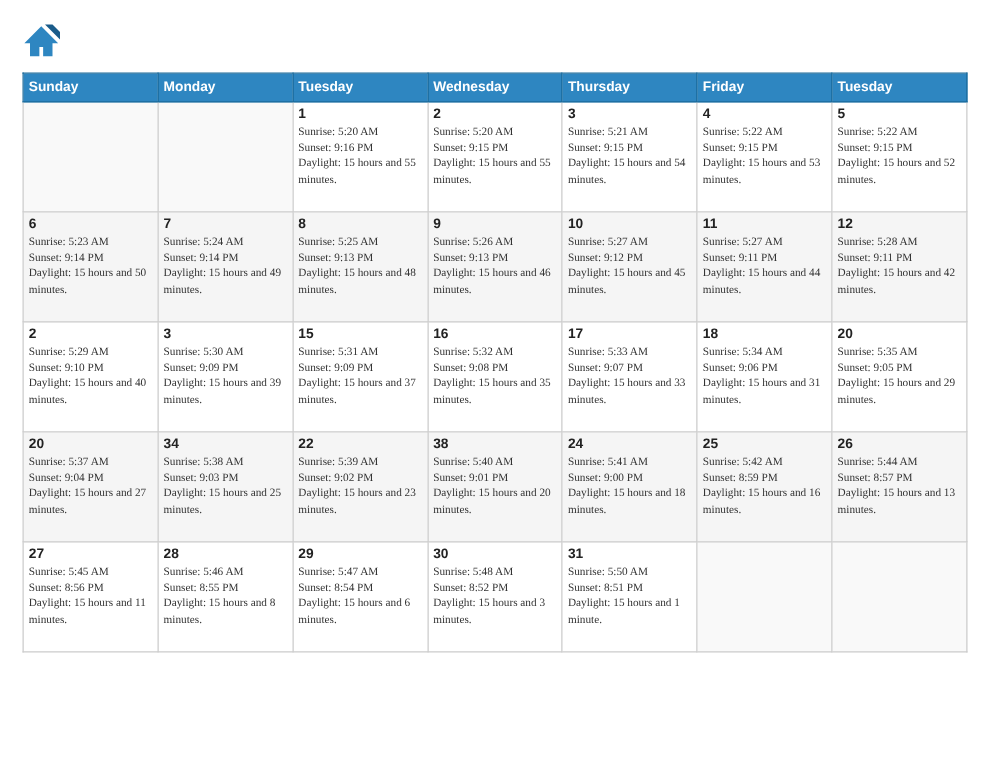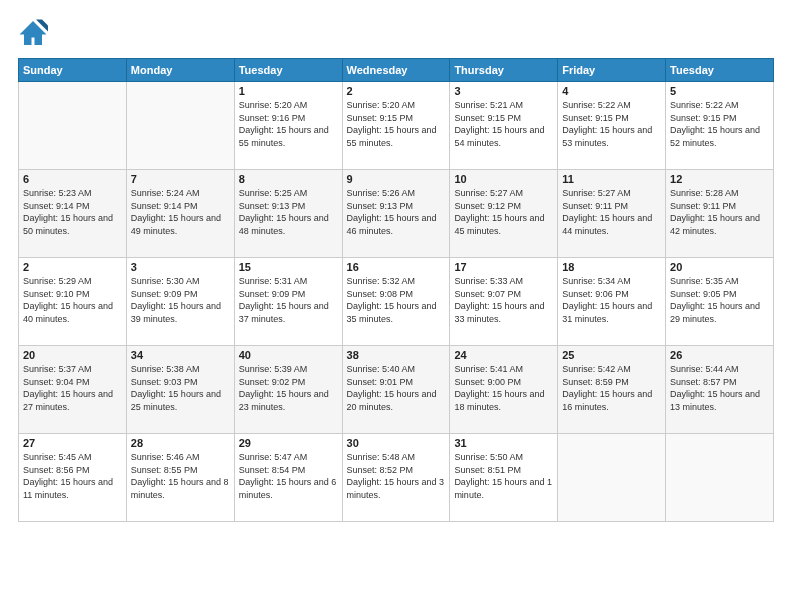--- a/index.html
+++ b/index.html
@@ -83,20 +83,21 @@
     }
     .day-num {
       font-weight: bold;
       font-size: 11px;
       margin-bottom: 2px;
     }
     .day-info {
       font-size: 9px;
       color: #333;
       line-height: 1.4;
+      font-family: Liberation Serif, serif;
     }
     .empty-cell {
       background: #f9f9f9 !important;
     }
   </style>
 </head>
 <body>
 
 <div class="page">
   <div class="header">
@@ -217,21 +218,21 @@
         <tr>
           <td>
             <div class="day-num">20</div>
             <div class="day-info">Sunrise: 5:37 AM<br>Sunset: 9:04 PM<br>Daylight: 15 hours and 27 minutes.</div>
           </td>
           <td>
             <div class="day-num">34</div>
             <div class="day-info">Sunrise: 5:38 AM<br>Sunset: 9:03 PM<br>Daylight: 15 hours and 25 minutes.</div>
           </td>
           <td>
-            <div class="day-num">40</div>
+            <div class="day-num">22</div>
             <div class="day-info">Sunrise: 5:39 AM<br>Sunset: 9:02 PM<br>Daylight: 15 hours and 23 minutes.</div>
           </td>
           <td>
             <div class="day-num">38</div>
             <div class="day-info">Sunrise: 5:40 AM<br>Sunset: 9:01 PM<br>Daylight: 15 hours and 20 minutes.</div>
           </td>
           <td>
             <div class="day-num">24</div>
             <div class="day-info">Sunrise: 5:41 AM<br>Sunset: 9:00 PM<br>Daylight: 15 hours and 18 minutes.</div>
           </td>

